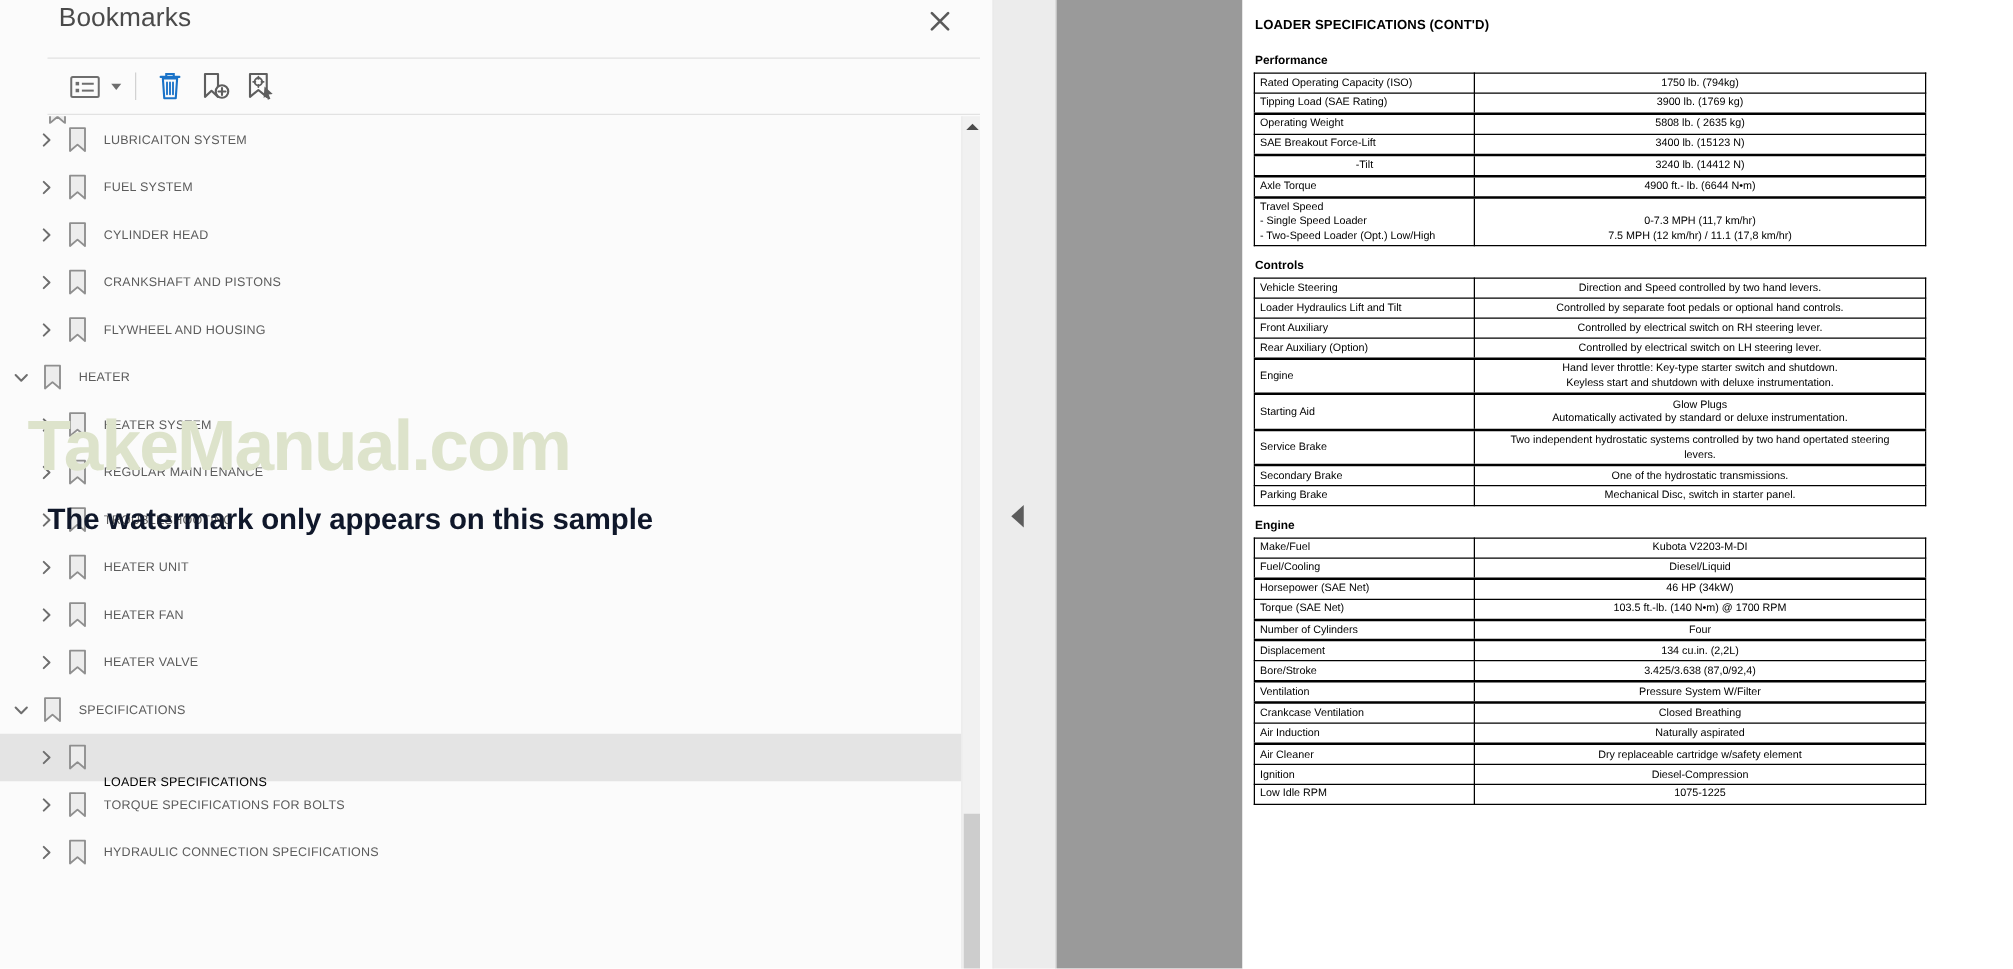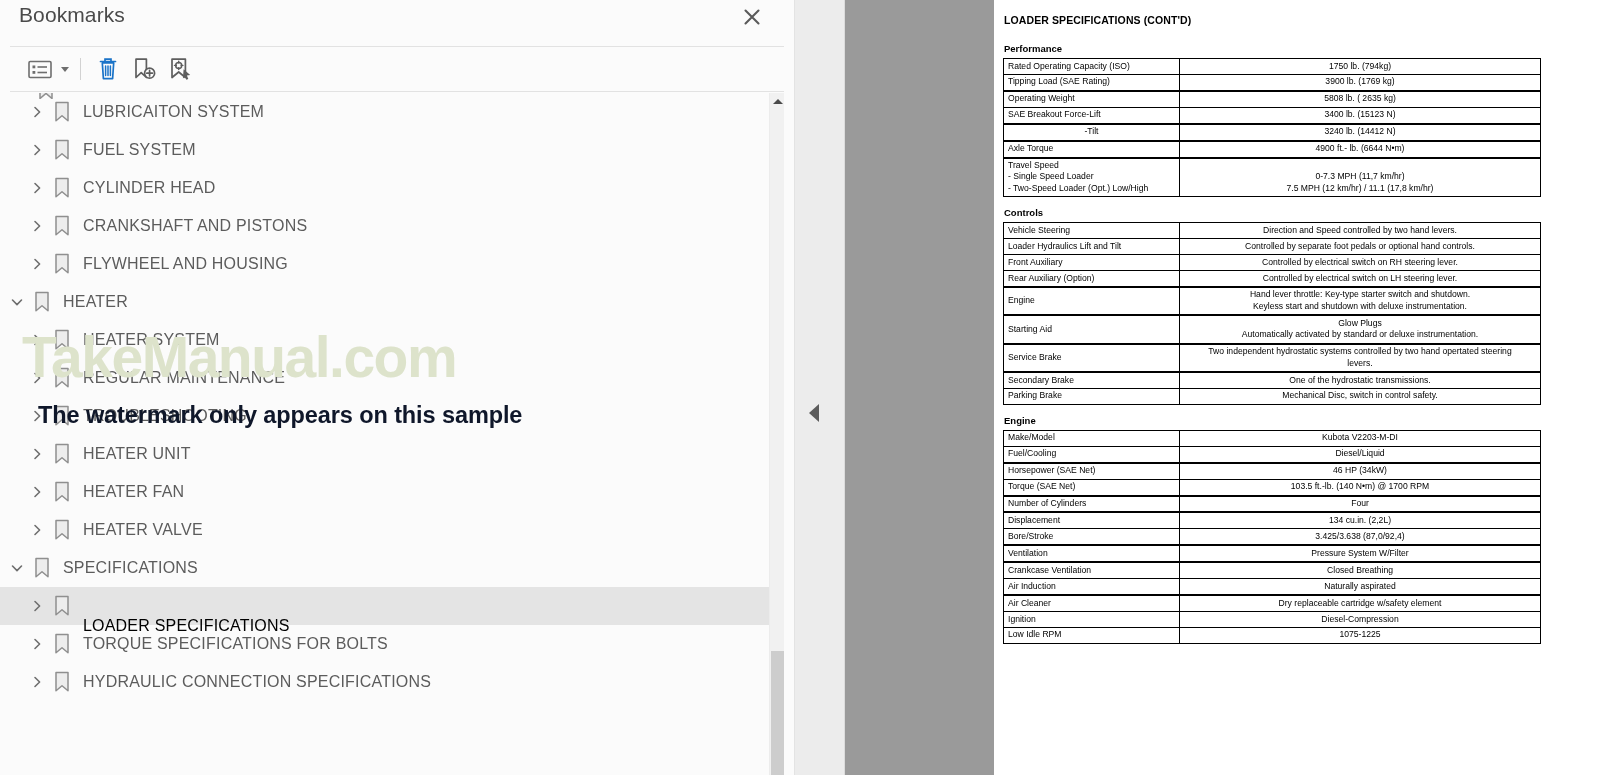--- a/index.html
+++ b/index.html
@@ -18,20 +18,21 @@
   }
 
   
   #bookmarks-panel {
     position: absolute;
     left: 0; top: 0;
     width: 795px; height: 775px;
     background: #fbfbfb;
     border-right: 1px solid #e3e3e3;
     overflow: hidden;
+    padding-left: 28px;
   }
 
   #panel-header {
     position: relative;
     height: 47px;
     background: #fbfbfb;
     border-bottom: 1px solid #e2e2e2;
     margin: 0 10px;
   }
   #panel-title {
@@ -114,21 +115,21 @@
     cursor: pointer;
   }
   .bm-ico {
     width: 20px; height: 22px;
     flex: 0 0 auto;
     display: flex; align-items: center; justify-content: center;
     margin-left: 6px;
   }
   .row-label {
     margin-left: 11px;
-    font-size: 16px;
+    font-size: 10px;
     color: #5c5c5c;
     white-space: nowrap;
     letter-spacing: .2px;
   }
   .row.selected .row-label { color: #000000; margin-top: 40px; }
   .lvl0 { padding-left: 8px; }
   .lvl1 { padding-left: 28px; }
 
   
   #clip-row {
@@ -659,29 +660,29 @@
                   <td class="k nw">Service Brake</td>
                   <td class="v nw">Two independent hydrostatic systems controlled by two hand opertated steering
 levers.</td>
                 </tr>
                 <tr class="thick">
                   <td class="k nw">Secondary Brake</td>
                   <td class="v nw">One of the hydrostatic transmissions.</td>
                 </tr>
                 <tr>
                   <td class="k nw">Parking Brake</td>
-                  <td class="v nw">Mechanical Disc, switch in control safety.</td>
+                  <td class="v nw">Mechanical Disc, switch in starter panel.</td>
                 </tr>
               </tbody>
             </table>
             <div class="sec-head">Engine</div>
             <table class="spec">
               <tbody>
                 <tr>
-                  <td class="k nw">Make/Model</td>
+                  <td class="k nw">Make/Fuel</td>
                   <td class="v nw">Kubota V2203-M-DI</td>
                 </tr>
                 <tr>
                   <td class="k nw">Fuel/Cooling</td>
                   <td class="v nw">Diesel/Liquid</td>
                 </tr>
                 <tr class="thick">
                   <td class="k nw">Horsepower (SAE Net)</td>
                   <td class="v nw">46 HP (34kW)</td>
                 </tr>

